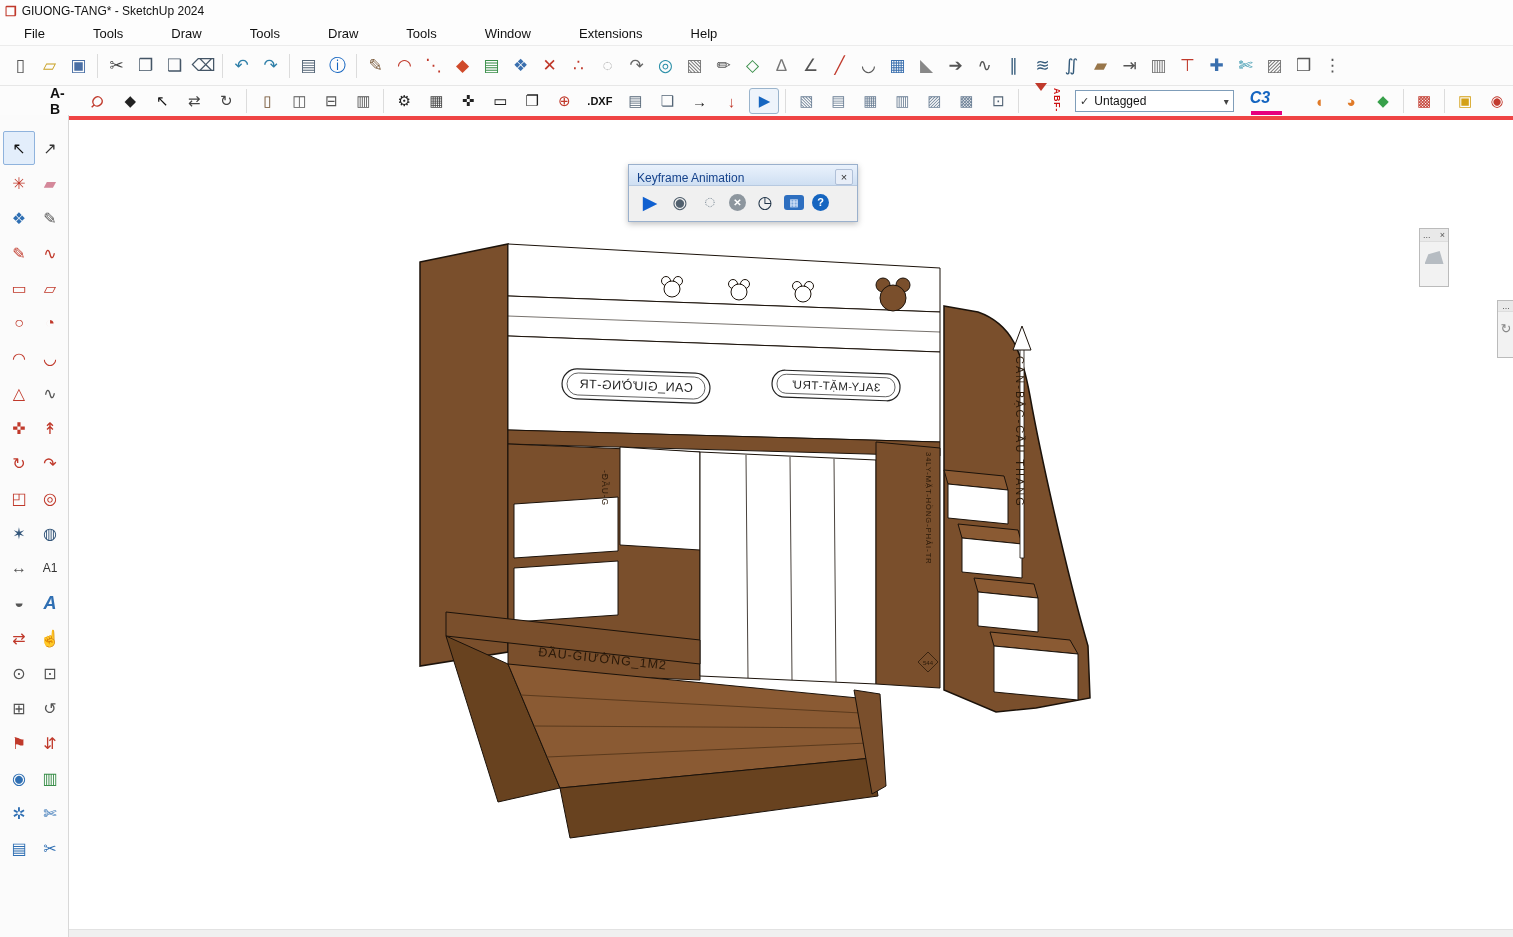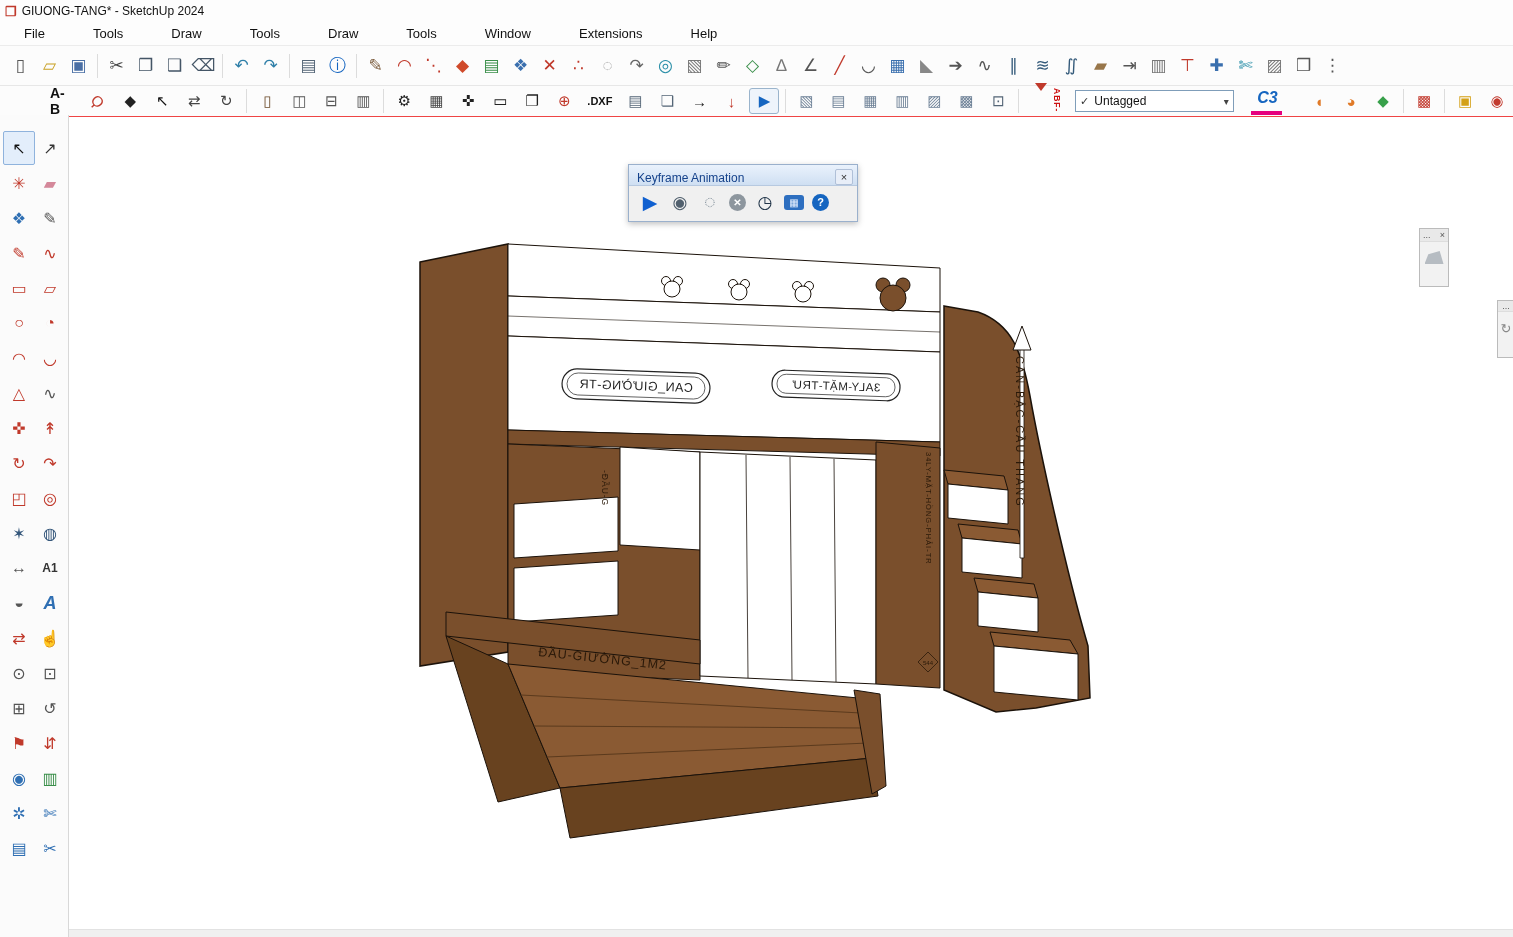--- a/index.html
+++ b/index.html
@@ -8,21 +8,21 @@
   
   .titlebar{height:22px;display:flex;align-items:center;gap:5px;padding-left:5px;
             background:#fdfdfd;font-size:12px;position:relative;z-index:6}
   .logo{color:#c0392b;font-size:13px;font-weight:bold}
   .menubar{height:23px;display:flex;align-items:center;background:#fdfdfd;font-size:13px;
            position:relative;z-index:6}
   .menu-item{padding:2px 24px;cursor:default}
   .toolbar1{height:39px;display:flex;align-items:center;padding:0 6px;background:#fcfcfc;
             border-top:1px solid #ececec;border-bottom:1px solid #e7e7e7;position:relative;z-index:6}
   .toolbar2{height:30px;display:flex;align-items:center;padding-left:50px;background:#fcfcfc;
-            border-bottom:1px solid #ef4444;font-size:12px;position:relative;z-index:6}
+            border-bottom:4px solid #ef4444;font-size:12px;position:relative;z-index:6}
   .icon-run{display:flex;align-items:center}
   .tbi{width:27px;height:28px;display:flex;align-items:center;justify-content:center;
        font-size:17px;margin:0 1px;border-radius:3px}
   .tbi2{width:28px;height:24px;display:flex;align-items:center;justify-content:center;
         font-size:15px;margin:0 2px;border-radius:3px}
   .sep{width:1px;height:24px;background:#dcdcdc;margin:0 4px;align-self:center}
   .boxed{border:1px solid #9ab4cc;background:#eef4fb}
   .rot45{transform:rotate(45deg)}
   .ab{font-weight:bold;font-size:14px;margin-right:8px}
   .dxf{font-weight:bold;font-size:11px;margin:0 7px}
@@ -30,32 +30,32 @@
   .funnel .cone{width:0;height:0;border-left:6px solid transparent;border-right:6px solid transparent;
                 border-top:8px solid #c0392b;margin:3px auto 0}
   .funnel .stem{width:3px;height:7px;background:#c0392b;margin:0 auto}
   .abf{writing-mode:vertical-rl;font-size:8.5px;font-weight:bold;color:#cc1111;
        letter-spacing:1px;height:26px;margin:0 3px}
   .combo{display:flex;align-items:center;width:152px;height:20px;border:1px solid #7f9db9;
          background:#fff;margin-left:10px;padding:0 4px;gap:5px}
   .combo .check{font-size:11px;color:#333}
   .combo .val{flex:1;font-size:12px}
   .combo .arrow{color:#444;font-size:10px}
-  .c3wrap{position:relative;margin-left:16px;width:36px;height:28px;text-align:center}
+  .c3wrap{position:relative;margin-left:16px;width:36px;height:28px;}
   .c3{font-size:16px;font-weight:bold;font-style:italic;color:#1565c0;line-height:22px}
   .c3bar{position:absolute;left:1px;right:3px;bottom:0;height:4px;background:#e6007e}
   .right-run{margin-left:18px}
   
   .palette{position:absolute;left:0;top:115px;bottom:0;width:68px;background:#fbfbfb;
            border-right:1px solid #d8d8d8;padding-top:16px;z-index:6}
   .palette-grid{display:grid;grid-template-columns:31px 31px;justify-content:center;row-gap:1px}
   .pi{width:30px;height:32px;display:flex;align-items:center;justify-content:center;
       font-size:16px;border:1px solid transparent;border-radius:2px}
   .pi.active{background:#e3eefb;border-color:#8fb3dd}
-  .pi.small-text{font-size:12px;font-weight:bold}
+  .pi.small-text{font-size:12px;font-weight:normal}
   .pi.bold-italic{font-style:italic;font-weight:bold;font-size:18px}
   
   .canvas{position:absolute;left:69px;top:115px;right:0;bottom:7px;background:#fff;z-index:1}
   svg.model{position:absolute;left:0;top:0;width:1513px;height:937px;pointer-events:none;z-index:2}
   .bottomstrip{position:absolute;left:0;right:0;bottom:0;height:7px;background:#f0f0f0;
                border-top:1px solid #e2e2e2;z-index:5}
   
   .kf{position:absolute;left:628px;top:164px;width:228px;height:56px;border:1px solid #9ab0cc;
       background:#f0f0f0;z-index:8;box-shadow:0 2px 6px rgba(0,0,0,.25)}
   .kf-title{height:20px;display:flex;align-items:flex-end;padding:0 4px 0 8px;

